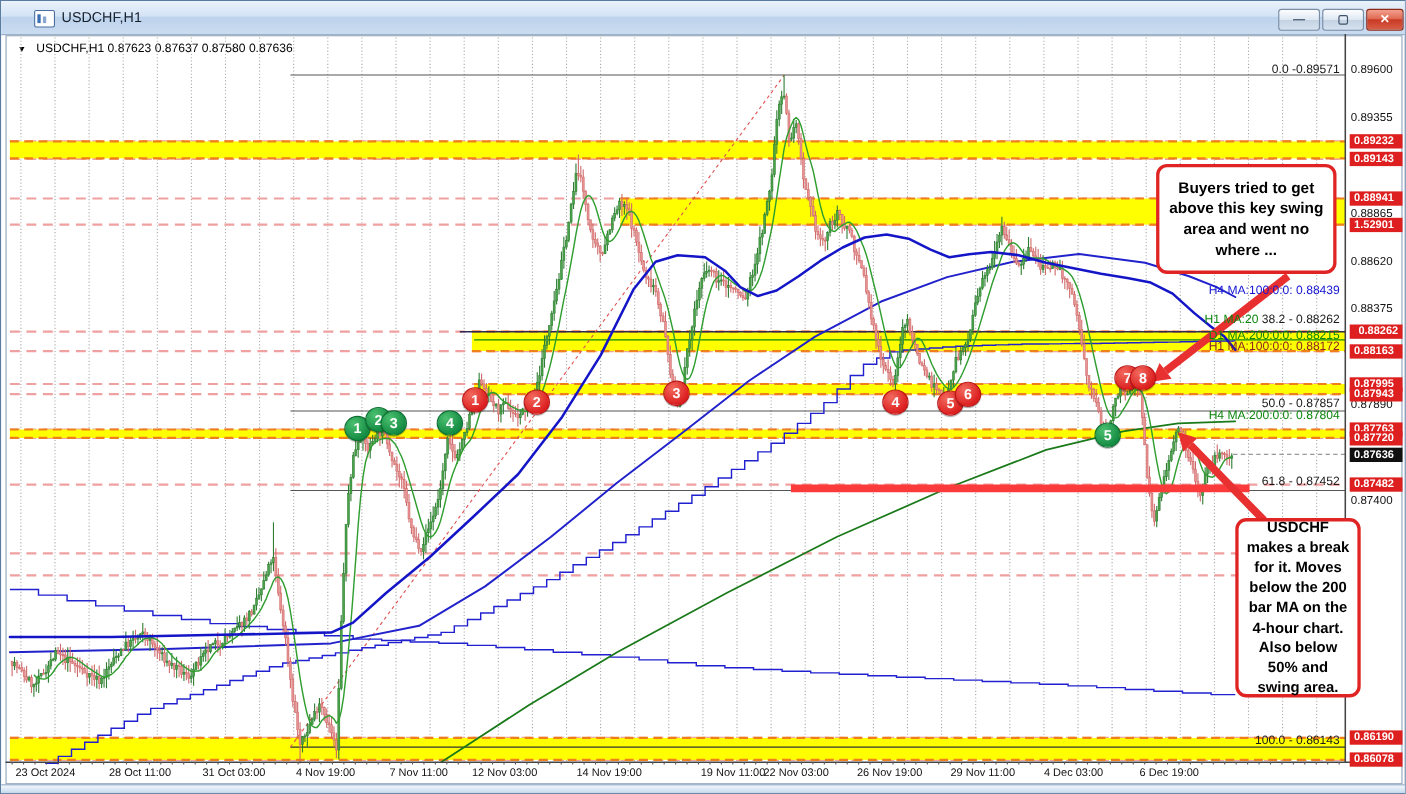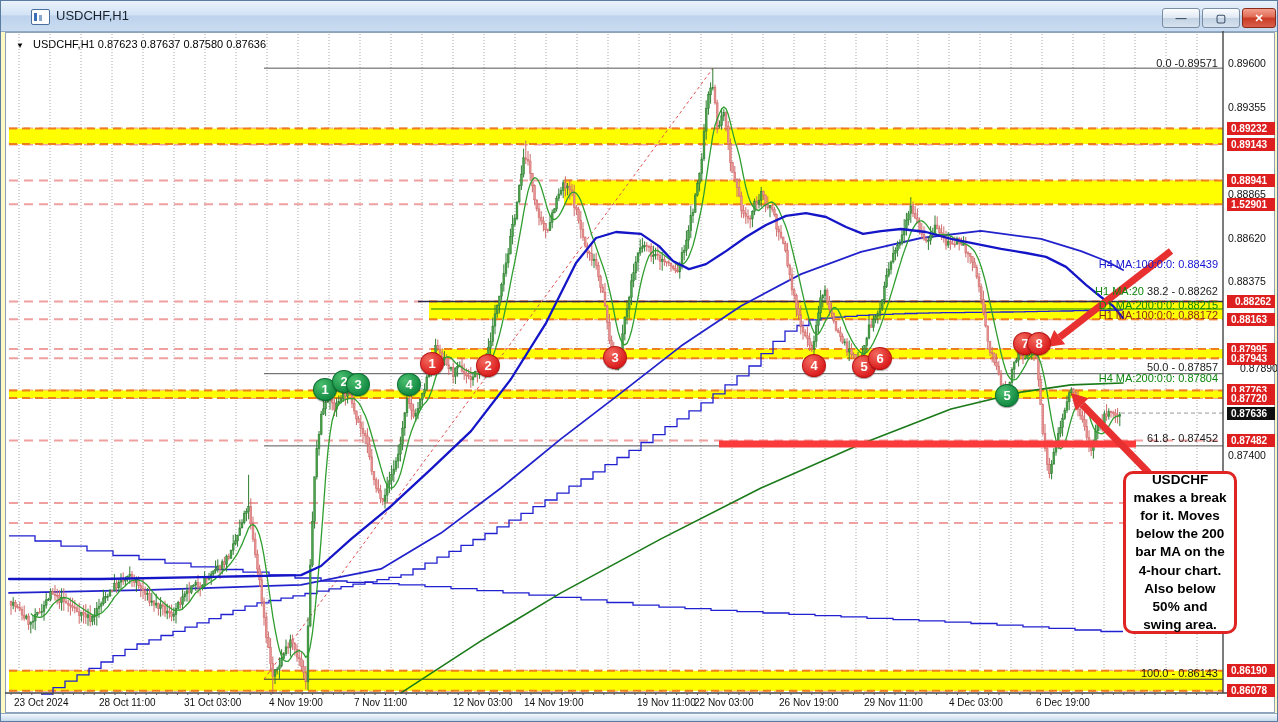--- a/index.html
+++ b/index.html
@@ -1,16 +1,16 @@
 <!DOCTYPE html>
 <html><head>
 <meta charset="utf-8">
 <style>
   html,body{margin:0;padding:0;background:#9db8d2;font-family:"Liberation Sans",sans-serif;}
-  #window{position:relative;width:1278px;height:722px;background:#fef9c3;overflow:hidden;
+  #window{position:relative;width:1278px;height:722px;background:#ffffff;overflow:hidden;
           border:1px solid #5a7ca0;box-sizing:border-box;}
   
   #titlebar{position:absolute;left:0;top:0;width:1278px;height:30px;
     background:linear-gradient(#eaf2fb 0%,#d3e3f5 45%,#bdd3ec 50%,#cadcf1 100%);
     border-bottom:1px solid #8fa9c4;}
   #title-icon{position:absolute;left:30px;top:8px;width:17px;height:14px;background:#fff;
     border:1px solid #4a6f9e;border-radius:2px;}
   #title-icon:before{content:"";position:absolute;left:2px;top:3px;width:3px;height:8px;background:#3b6fb5;}
   #title-icon:after{content:"";position:absolute;left:7px;top:5px;width:3px;height:6px;background:#88a8cf;}
   #title-text{position:absolute;left:55px;top:7px;font-size:13px;color:#18222e;}
@@ -1294,21 +1294,21 @@
       <line x1="1148" y1="472" x2="1081.1696021780726" y2="403.45600223392063" stroke="#e83030" stroke-width="7"></line>
       <polygon points="1070,392 1087.613603434653,397.17310100875477 1074.7256009214923,409.7389034590865" fill="#e83030"></polygon>
     </svg>
 
   <div id="overlays">
       <div class="scale-label" style="position: absolute; top: 56px;">0.89600</div>
       <div class="scale-label" style="position: absolute; top: 99.672px;">0.89355</div>
       <div class="scale-label" style="position: absolute; top: 187.016px;">0.88865</div>
       <div class="scale-label" style="position: absolute; top: 230.688px;">0.88620</div>
       <div class="scale-label" style="position: absolute; top: 274.36px;">0.88375</div>
-      <div class="scale-label" style="position: absolute; top: 360.813px; margin-left: 12px;">0.87890</div>
+      <div class="scale-label" style="position: absolute; top: 360.813px;">0.87890</div>
       <div class="scale-label" style="position: absolute; top: 448.157px;">0.87400</div>
       <div class="badge" style="top: 121.097px;">0.89232</div>
       <div class="badge" style="top: 136.962px;">0.89143</div>
       <div class="badge" style="top: 172.969px;">0.88941</div>
       <div class="badge" style="top: 196.676px;">1.52901</div>
       <div class="badge" style="top: 294.003px; text-align: center;">0.88262</div>
       <div class="badge" style="top: 311.65px;">0.88163</div>
       <div class="badge" style="top: 341.596px;">0.87995</div>
       <div class="badge" style="top: 350.865px;">0.87943</div>
       <div class="badge" style="top: 382.951px;">0.87763</div>
@@ -1324,21 +1324,21 @@
       <div class="plot-label" style="top: 257px; color: rgb(20, 20, 210); text-align: right;">H4 MA:100:0:0: 0.88439</div>
       <div class="plot-label" style="top: 298px; color: rgb(12, 134, 12);">D1 MA:200:0:0: 0.88215</div>
       <div class="plot-label" style="top: 308px; color: rgb(138, 37, 37);">H1 MA:100:0:0: 0.88172</div>
       <div class="plot-label" style="top: 371px; color: rgb(12, 134, 12);">H4 MA:200:0:0: 0.87804</div>
       <div class="plot-label" style="top: 284px;"><span style="color: rgb(12, 134, 12);">H1 MA:20</span><span style="color: rgb(26, 26, 26);">&nbsp;38.2 - 0.88262</span></div>
       <div class="time-label" style="left: 13px;">23 Oct 2024</div>
       <div class="time-label" style="left: 98px;">28 Oct 11:00</div>
       <div class="time-label" style="left: 183px;">31 Oct 03:00</div>
       <div class="time-label" style="left: 268px;">4 Nov 19:00</div>
       <div class="time-label" style="left: 353px;">7 Nov 11:00</div>
-      <div class="time-label" style="left: 452px;">12 Nov 03:00</div>
+      <div class="time-label" style="left: 428px;">12 Nov 03:00</div>
       <div class="time-label" style="left: 523px;">14 Nov 19:00</div>
       <div class="time-label" style="left: 636px;">19 Nov 11:00</div>
       <div class="time-label" style="left: 693px;">22 Nov 03:00</div>
       <div class="time-label" style="left: 778px;">26 Nov 19:00</div>
       <div class="time-label" style="left: 863px;">29 Nov 11:00</div>
       <div class="time-label" style="left: 948px;">4 Dec 03:00</div>
       <div class="time-label" style="left: 1035px;">6 Dec 19:00</div>
       <div class="marker red" style="left: 419px; top: 350.5px;">1</div>
       <div class="marker red" style="left: 475px; top: 352.5px;">2</div>
       <div class="marker red" style="left: 602px; top: 344.5px;">3</div>
@@ -1347,18 +1347,21 @@
       <div class="marker red" style="left: 867px; top: 345.5px;">6</div>
       <div class="marker red" style="left: 1012px; top: 330.5px;">7</div>
       <div class="marker red" style="left: 1026px; top: 330.5px;">8</div>
       <div class="marker green" style="left: 312px; top: 376.5px;">1</div>
       <div class="marker green" style="left: 331px; top: 368.5px;">2</div>
       <div class="marker green" style="left: 345px; top: 371.5px;">3</div>
       <div class="marker green" style="left: 396px; top: 371.5px;">4</div>
       <div class="marker green" style="left: 994px; top: 382.5px;">5</div>
     </div>
 
+  <div class="callout" id="box1" style="left: 1050px; top: 148px; width: 164px; height: 100px; font-size: 14px;">
+    <span>Buyers tried to get above this key swing area and went no where ...</span>
+  </div>
   <div class="callout" id="box2" style="left: 1122px; top: 470px; width: 114px; height: 163px;">
     <span>USDCHF makes a break for it. Moves below the 200 bar MA on the 4-hour chart. Also below 50% and swing area.</span>
   </div>
 
   <div id="bottom-strip"></div>
 </div>
 
 </body></html>

